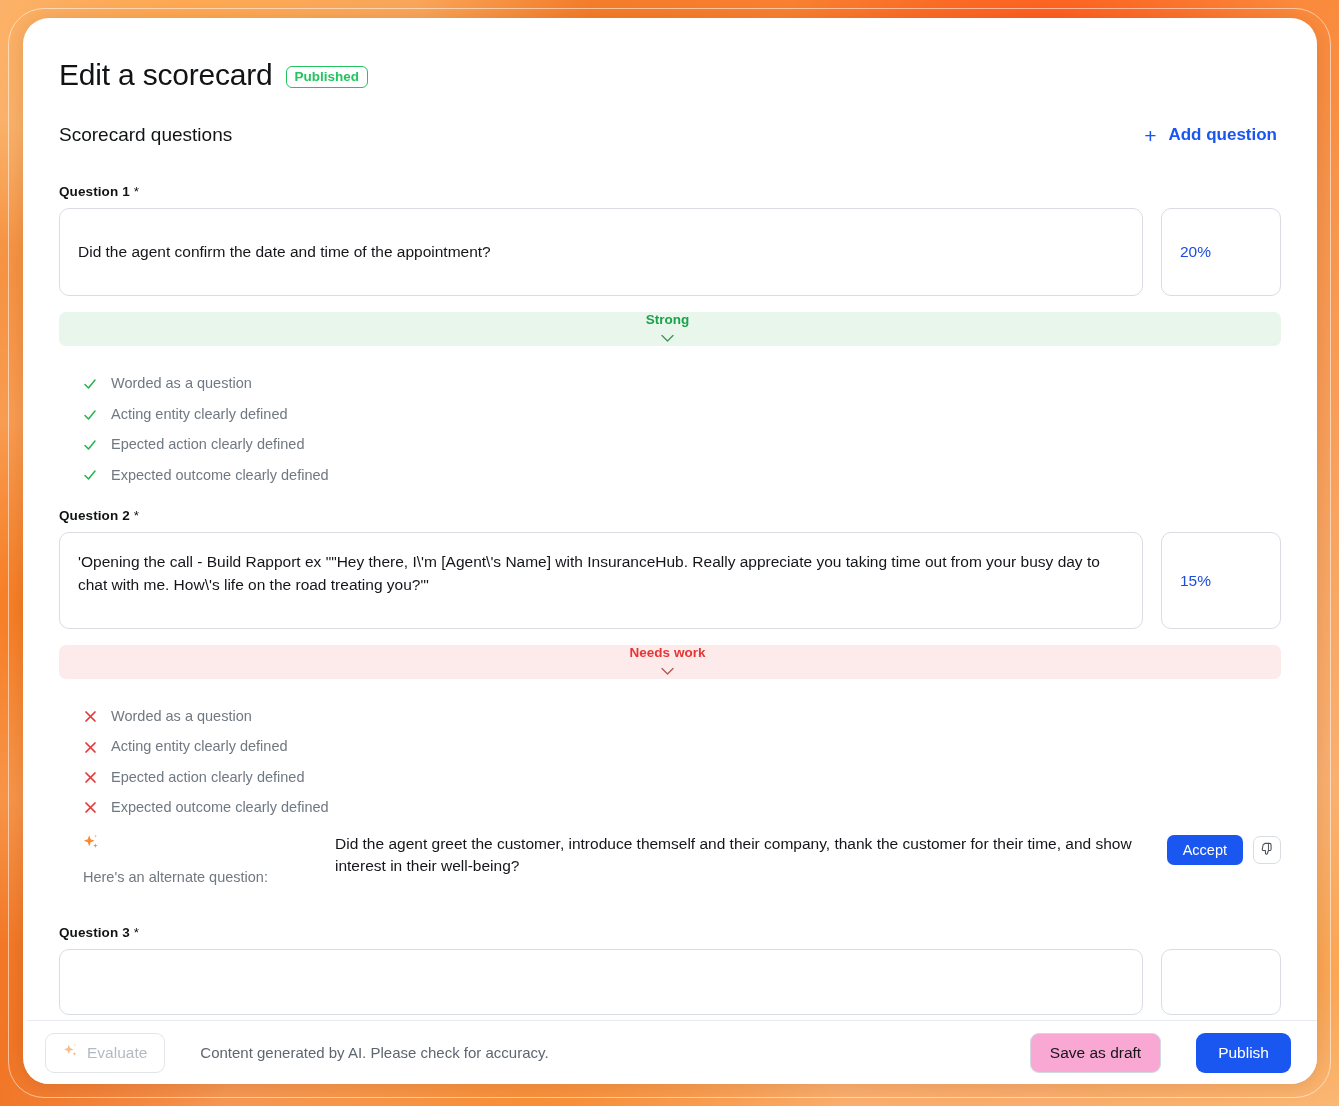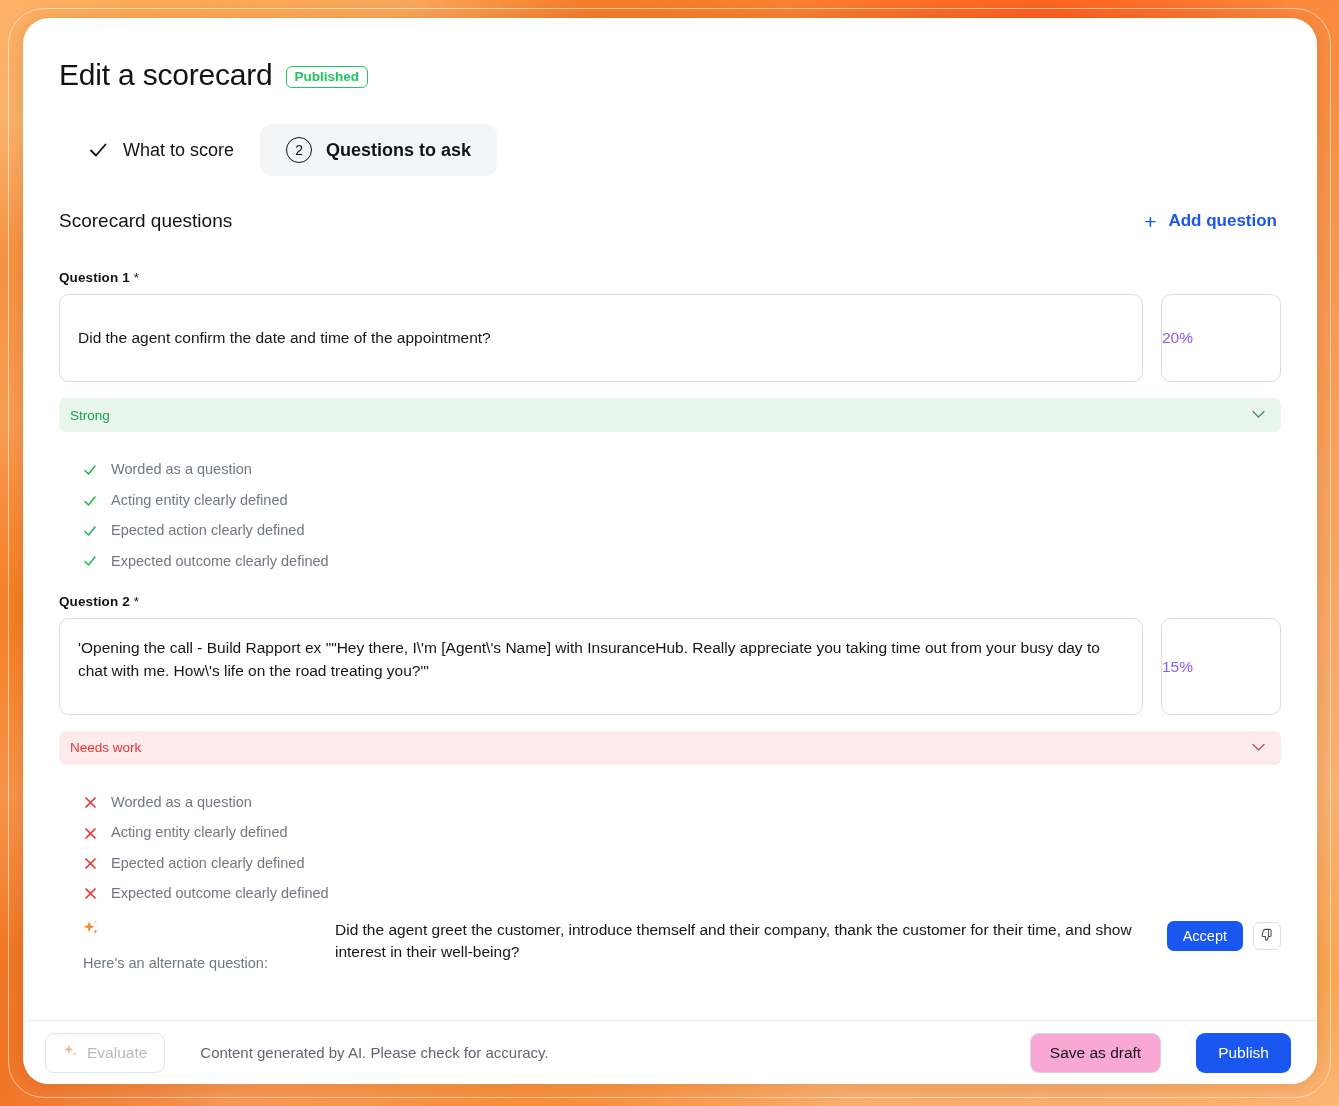--- a/index.html
+++ b/index.html
@@ -174,37 +174,39 @@
     display: flex;
     align-items: center;
   }
   .q-input.two-line { align-items: flex-start; min-height: 76px; padding-top: 18px; }
   .q-weight {
     width: 120px;
     border: 1px solid #d9dde2;
     border-radius: 10px;
     display: flex;
     align-items: center;
+    padding-left: 18px;
     font-size: 15.5px;
-    color: #8b5cf6;
+    color: #1d4ed8;
     background: #fff;
   }
 
   
   .fb-banner {
     margin-top: 16px;
     height: 34px;
     border-radius: 7px;
     display: flex;
     align-items: center;
     justify-content: space-between;
     padding: 0 16px 0 11px;
     font-size: 13.5px;
-    font-weight: 400;
-    cursor: pointer;
+    font-weight: 700;
+    cursor: pointer;
+    flex-direction: column;
   }
   .fb-banner.strong { background: #e8f6ec; color: #1aa34a; }
   .fb-banner.needs  { background: #fdeaea; color: #e63535; }
   .fb-chev { font-size: 12px; opacity: 0.85; }
 
   .fb-list { margin-top: 29px; padding-left: 24px; }
   .fb-item {
     display: flex;
     align-items: center;
     gap: 14px;
@@ -333,34 +335,20 @@
 
 <div id="window">
 
   <div id="content">
 
     <div class="title-row">
       <div class="page-title">Edit a scorecard</div>
       <span class="badge-published">Published</span>
     </div>
 
-    <div class="tabs">
-      <div class="tab">
-        <span class="chk">
-          <svg width="22" height="22" viewBox="0 0 22 22">
-              <path d="M4 11.5 L9 16.5 L18.5 5.5" fill="none" stroke="#111315" stroke-width="1.9" stroke-linecap="round" stroke-linejoin="round"></path>
-            </svg>
-        </span>
-        <span>What to score</span>
-      </div>
-      <div class="tab active">
-        <span class="num">2</span>
-        <span>Questions to ask</span>
-      </div>
-    </div>
 
     <div class="section-head">
       <div class="section-title">Scorecard questions</div>
       <div class="add-question">
         <span class="plus">+</span>
         <span>Add question</span>
       </div>
     </div>
 
     <div class="q-block">
@@ -487,20 +475,29 @@
           <span class="btn-thumbdown">
             <svg width="15" height="15" viewBox="0 0 16 16">
               <path d="M5.2 1.5 h5.1 a1.5 1.5 0 0 1 1.5 1.5 v4.6 a1.5 1.5 0 0 1 -1.5 1.5 h-1.3 l-1.1 3.2 a1.1 1.1 0 0 1 -2.1 -0.35 v-2.85 h-2.3 a1.1 1.1 0 0 1 -1.08 -1.3 l0.85 -4.6 a1.3 1.3 0 0 1 1.28 -1.05 z" fill="none" stroke="#4a5058" stroke-width="1.15" stroke-linejoin="round"></path>
               <path d="M9.0 1.6 v7.5" fill="none" stroke="#4a5058" stroke-width="1.05"></path>
             </svg>
           </span>
         </div>
       </div>
     </div>
 
+    <div class="q-block q3-spacer">
+      <div class="q-label">
+        <span>Question 3</span><span class="star">*</span>
+      </div>
+      <div class="q-row">
+        <div class="q-input"></div>
+        <div class="q-weight"></div>
+      </div>
+    </div>
 
   </div>
 
   <div id="bottom-bar">
     <button class="btn-evaluate">
       <span>
         <svg width="15" height="16" viewBox="0 0 16 17">
           <path d="M6.2 1.6 L7.5 5.4 L11.3 6.8 L7.5 8.2 L6.2 12.0 L4.9 8.2 L1.1 6.8 L4.9 5.4 Z" fill="#f6bd8c"></path>
           <path d="M12.2 9.6 L12.75 11.0 L14.15 11.55 L12.75 12.1 L12.2 13.5 L11.65 12.1 L10.25 11.55 L11.65 11.0 Z" fill="#f6bd8c"></path>
           <path d="M12.5 0.8 L12.85 1.8 L13.85 2.15 L12.85 2.5 L12.5 3.5 L12.15 2.5 L11.15 2.15 L12.15 1.8 Z" fill="#fad3b4"></path>

